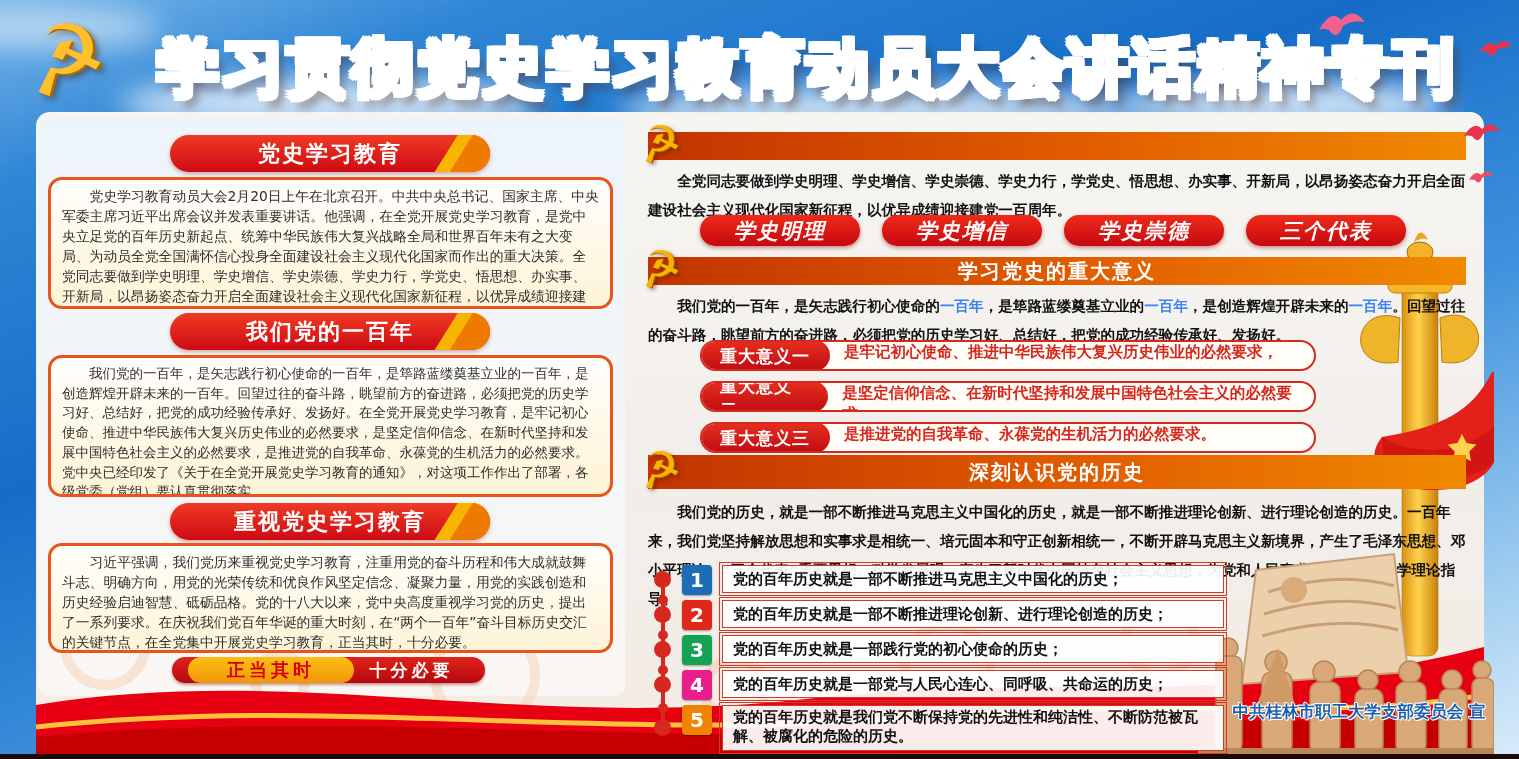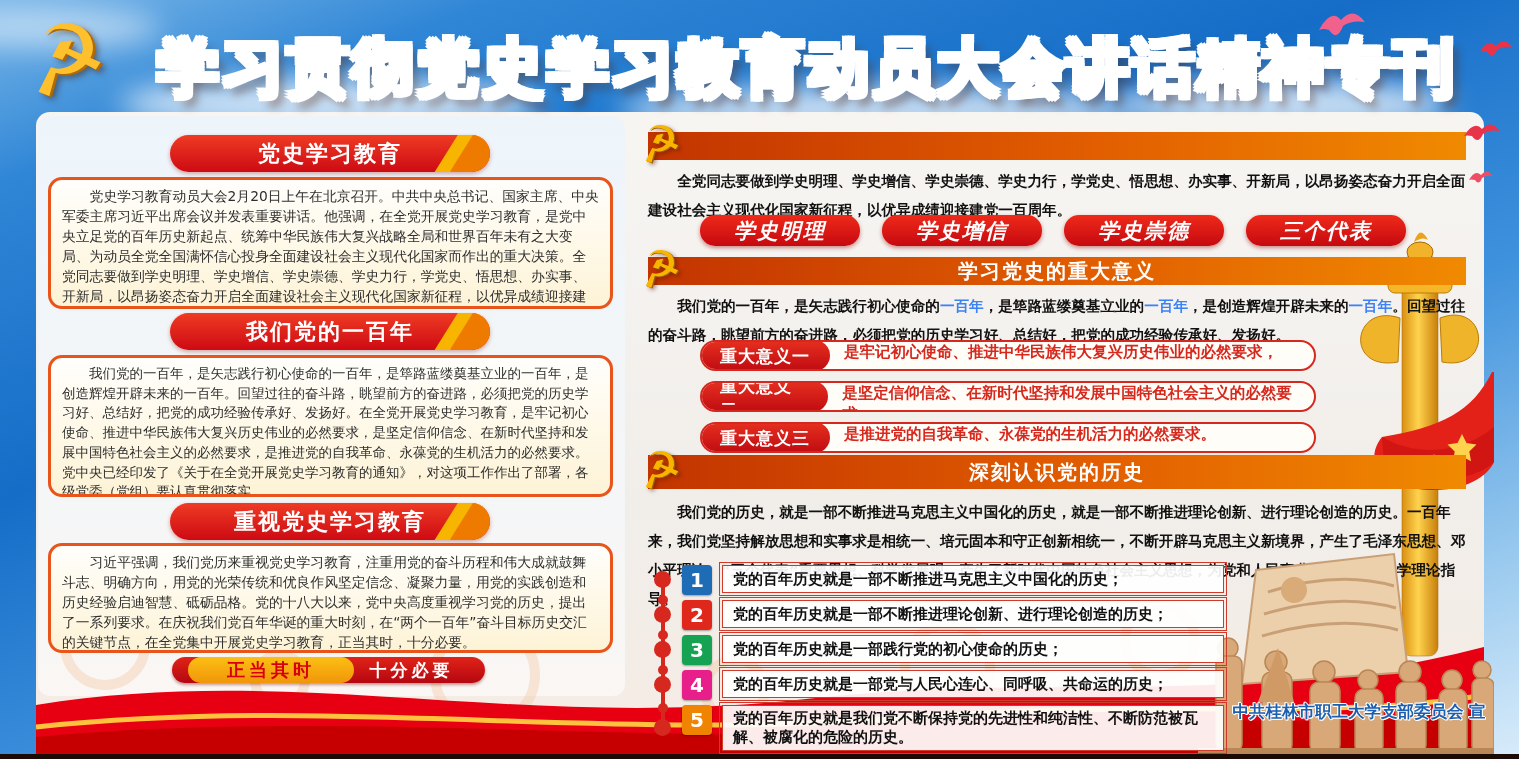--- a/index.html
+++ b/index.html
@@ -282,18 +282,18 @@
   <div class="hrow" style="top:70px;">
     <div class="numsq n3">3</div>
     <div class="ibox">党的百年历史就是一部践行党的初心使命的历史；</div>
   </div>
   <div class="hrow" style="top:105px;">
     <div class="numsq n4">4</div>
     <div class="ibox">党的百年历史就是一部党与人民心连心、同呼吸、共命运的历史；</div>
   </div>
   <div class="hrow" style="top:140px;">
     <div class="numsq n5">5</div>
-    <div class="ibox" style="min-height:46px;">党的百年历史就是我们党不断保持党的先进性和纯洁性、不断防范被瓦解、被腐化的危险的历史。</div>
+    <div class="ibox" style="min-height:46px;font-family:Liberation Mono, monospace;">党的百年历史就是我们党不断保持党的先进性和纯洁性、不断防范被瓦解、被腐化的危险的历史。</div>
   </div>
 </div>
 
 <div class="footer-credit">中共桂林市职工大学支部委员会 宣</div>
 <div class="bottom-strip"></div>
 
 </body></html>

